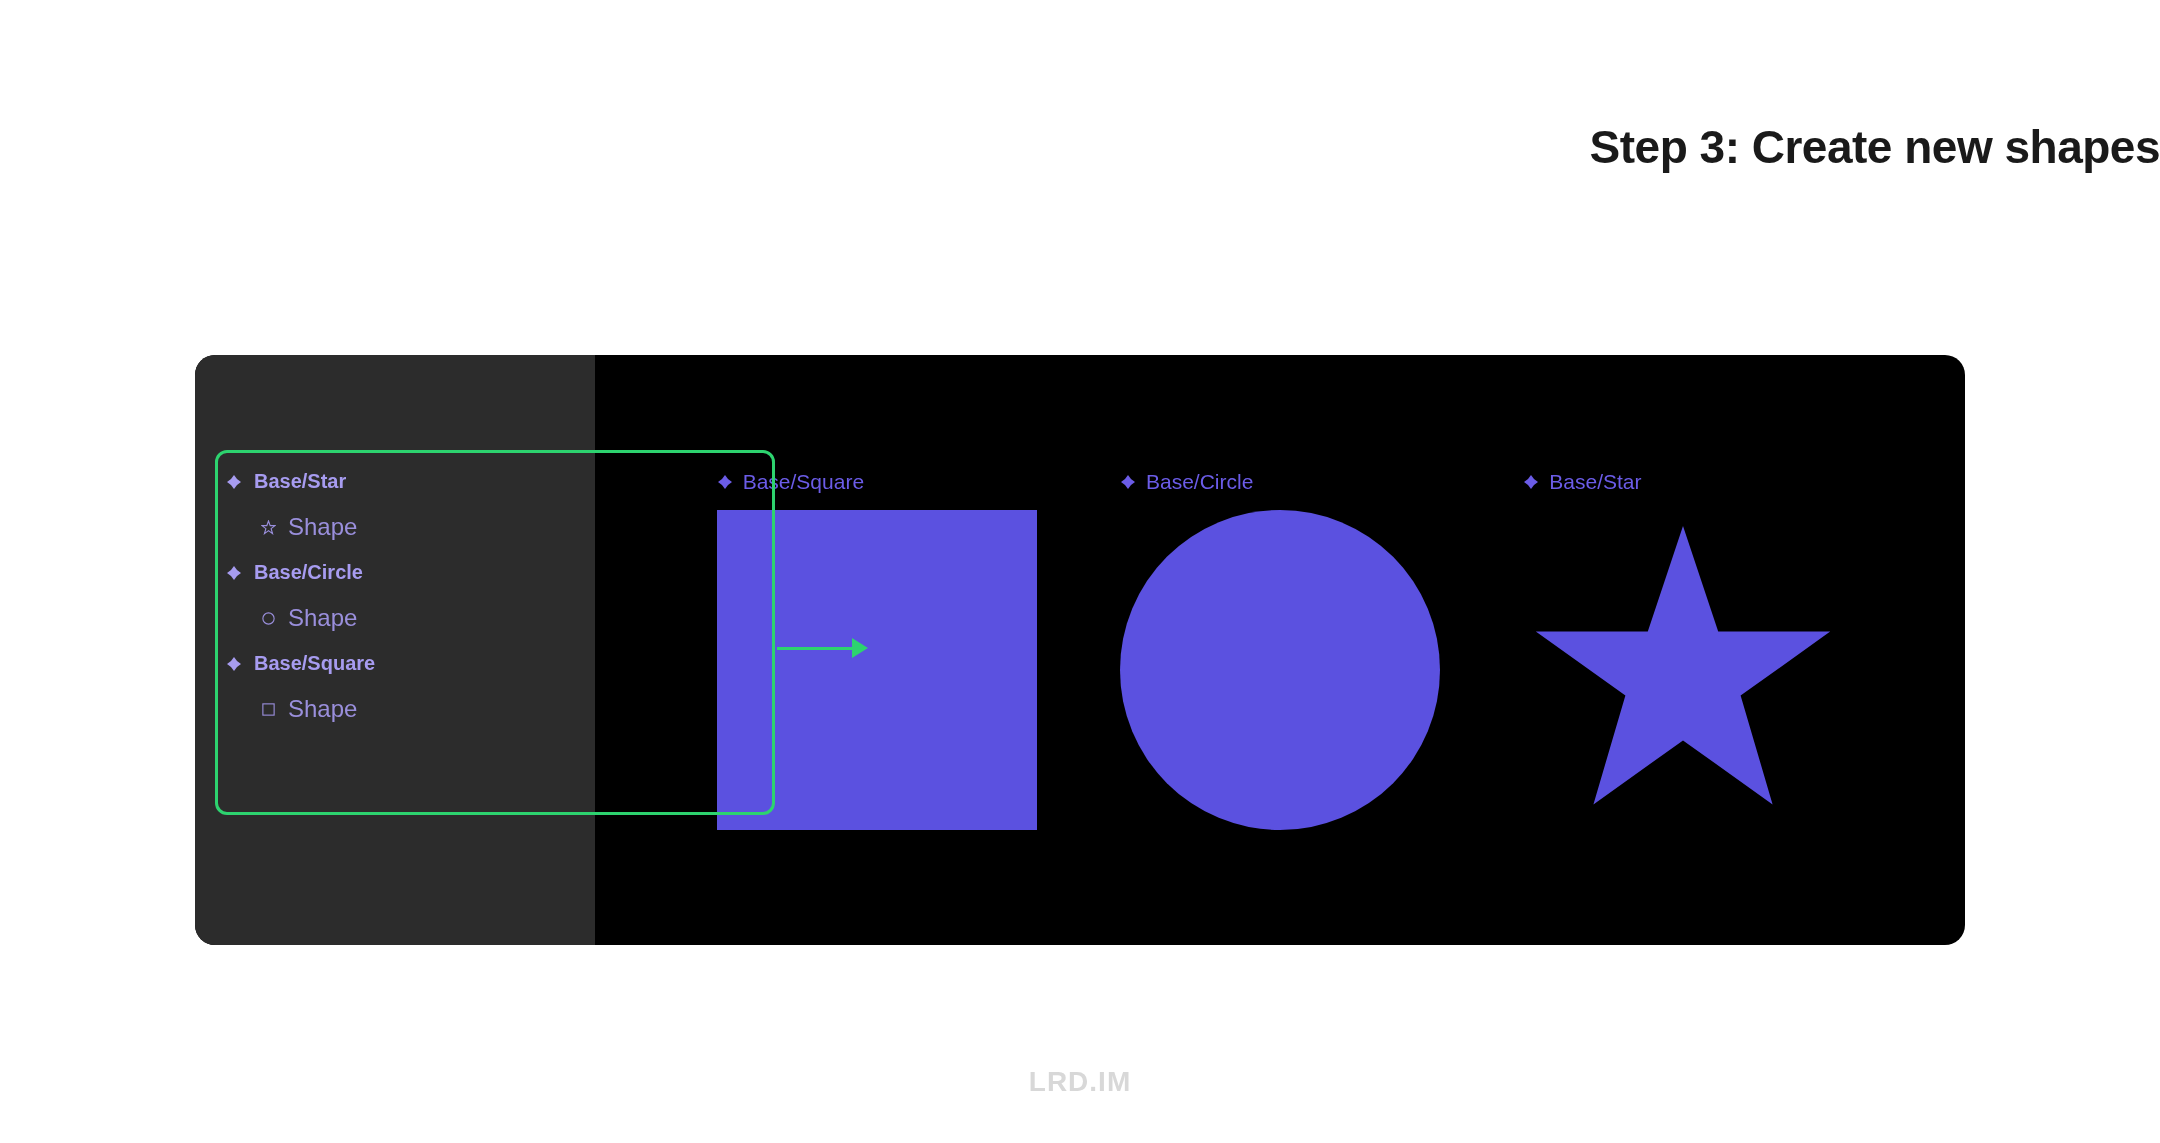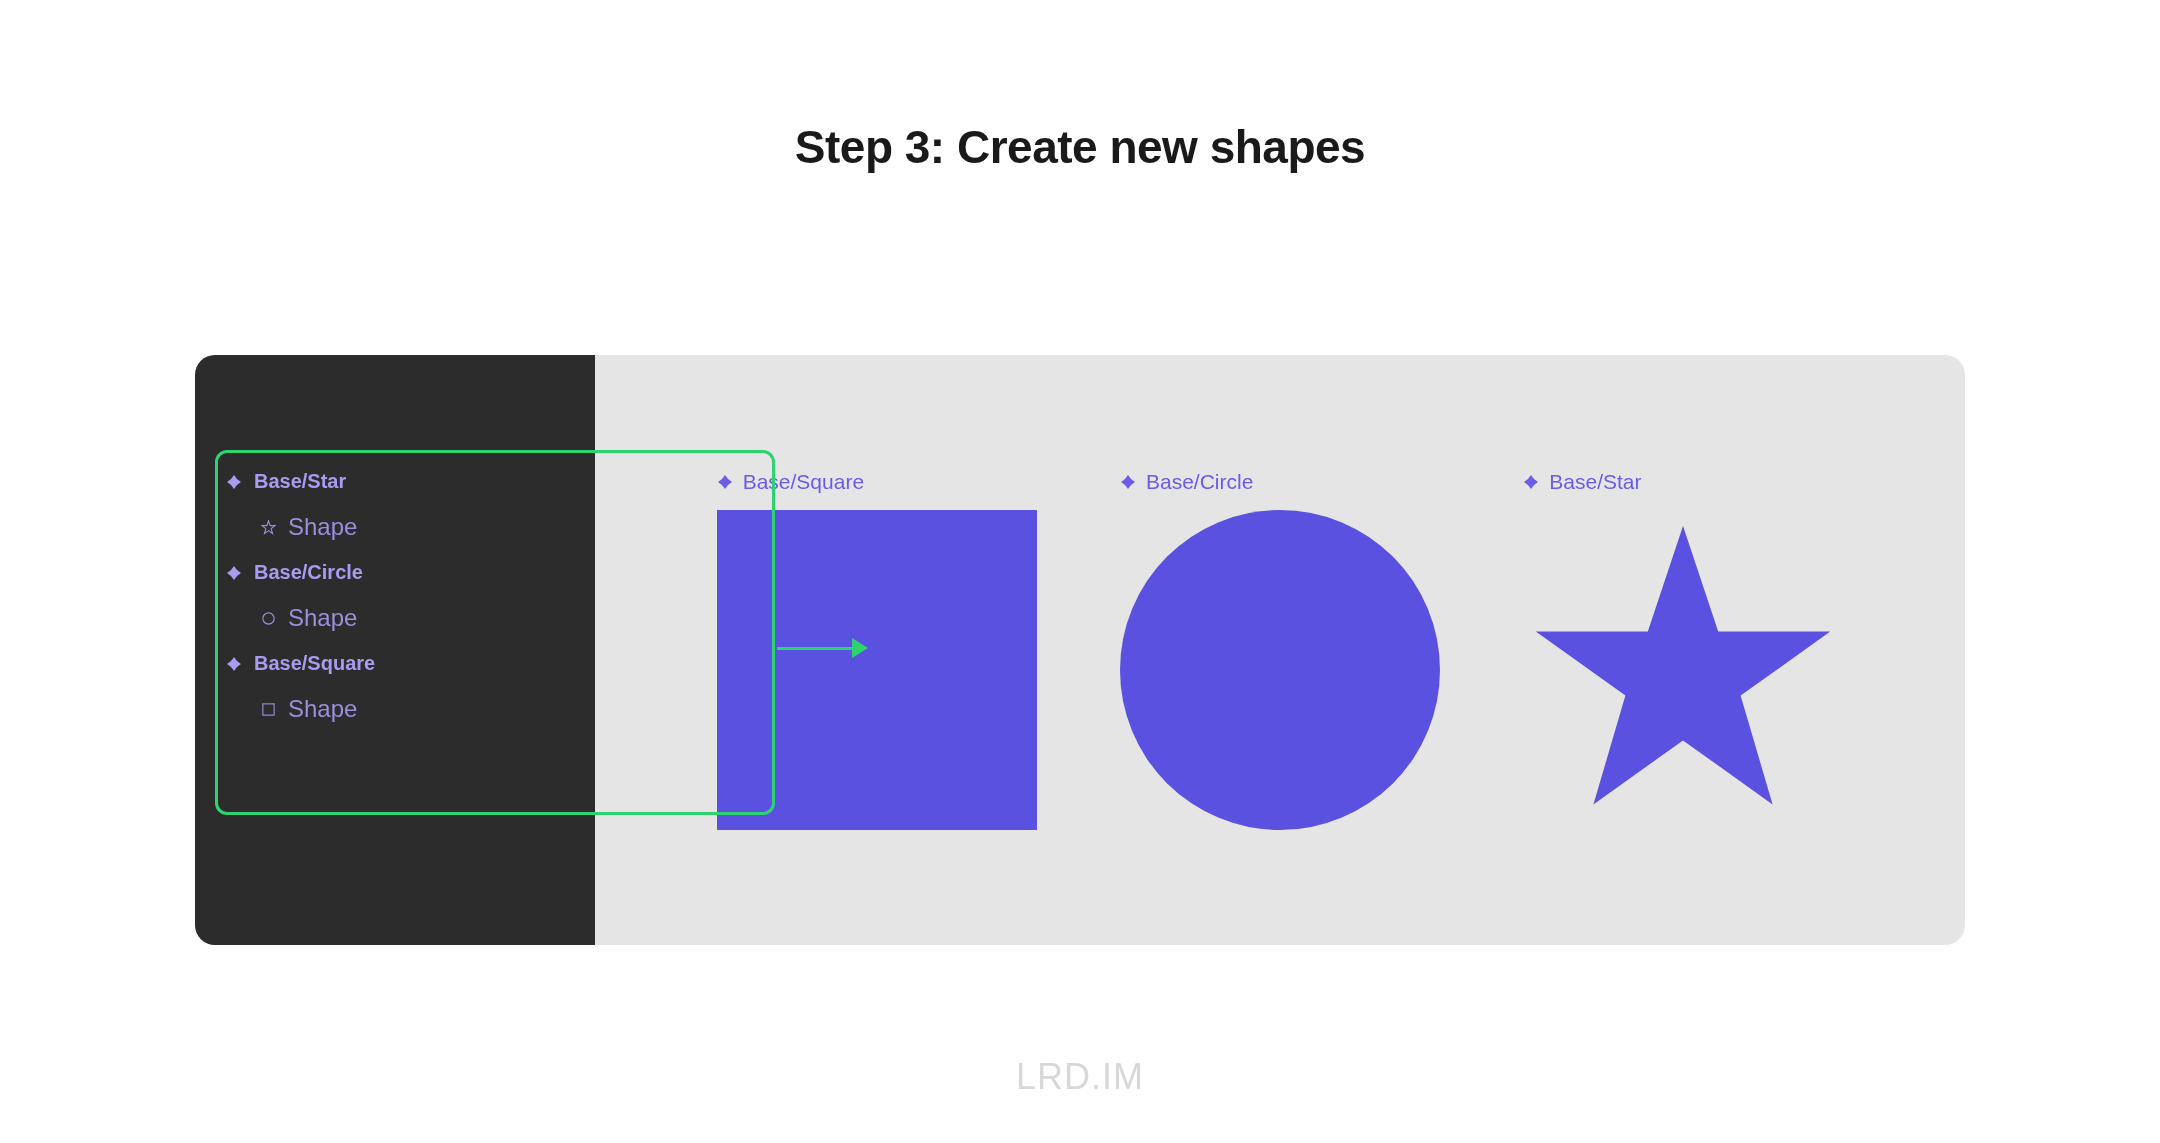--- a/index.html
+++ b/index.html
@@ -8,34 +8,34 @@
       box-sizing: border-box;
     }
     body {
       font-family: -apple-system, BlinkMacSystemFont, "Segoe UI", Helvetica, Arial, sans-serif;
       background: #ffffff;
       width: 2160px;
       height: 1143px;
       position: relative;
     }
     .page-title {
-      text-align: center;
+      text-align: right;
       font-size: 46px;
       font-weight: 600;
       color: #1a1a1a;
       padding-top: 120px;
       letter-spacing: -0.5px;
     }
     .canvas-container {
       position: absolute;
       top: 355px;
       left: 195px;
       width: 1770px;
       height: 590px;
-      background: #e5e5e5;
+      background: #000000;
       border-radius: 20px;
       overflow: visible;
       display: flex;
     }
     .layers-panel {
       width: 400px;
       height: 100%;
       background: #2c2c2c;
       border-radius: 20px 0 0 20px;
       padding: 30px 25px;
@@ -160,22 +160,22 @@
     .star-shape {
       width: 340px;
       height: 340px;
     }
     .watermark {
       position: absolute;
       bottom: 45px;
       left: 50%;
       transform: translateX(-50%);
       color: #d8d8d8;
-      font-size: 36px;
-      font-weight: 400;
+      font-size: 28px;
+      font-weight: 700;
       letter-spacing: 1px;
     }
   </style>
 </head>
 <body>
 
 <h1 class="page-title">Step 3: Create new shapes</h1>
 
 <div class="canvas-container">
 

